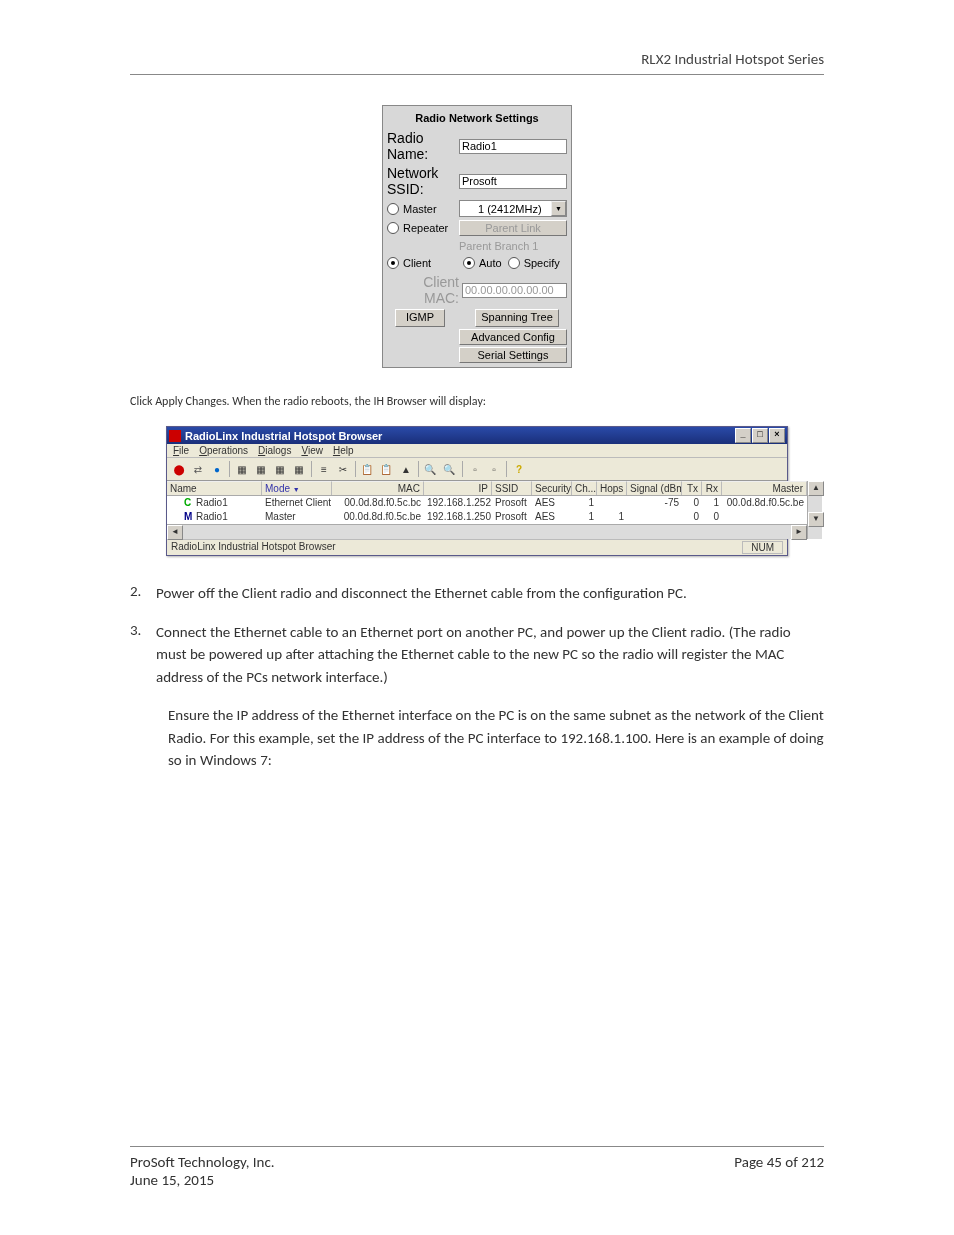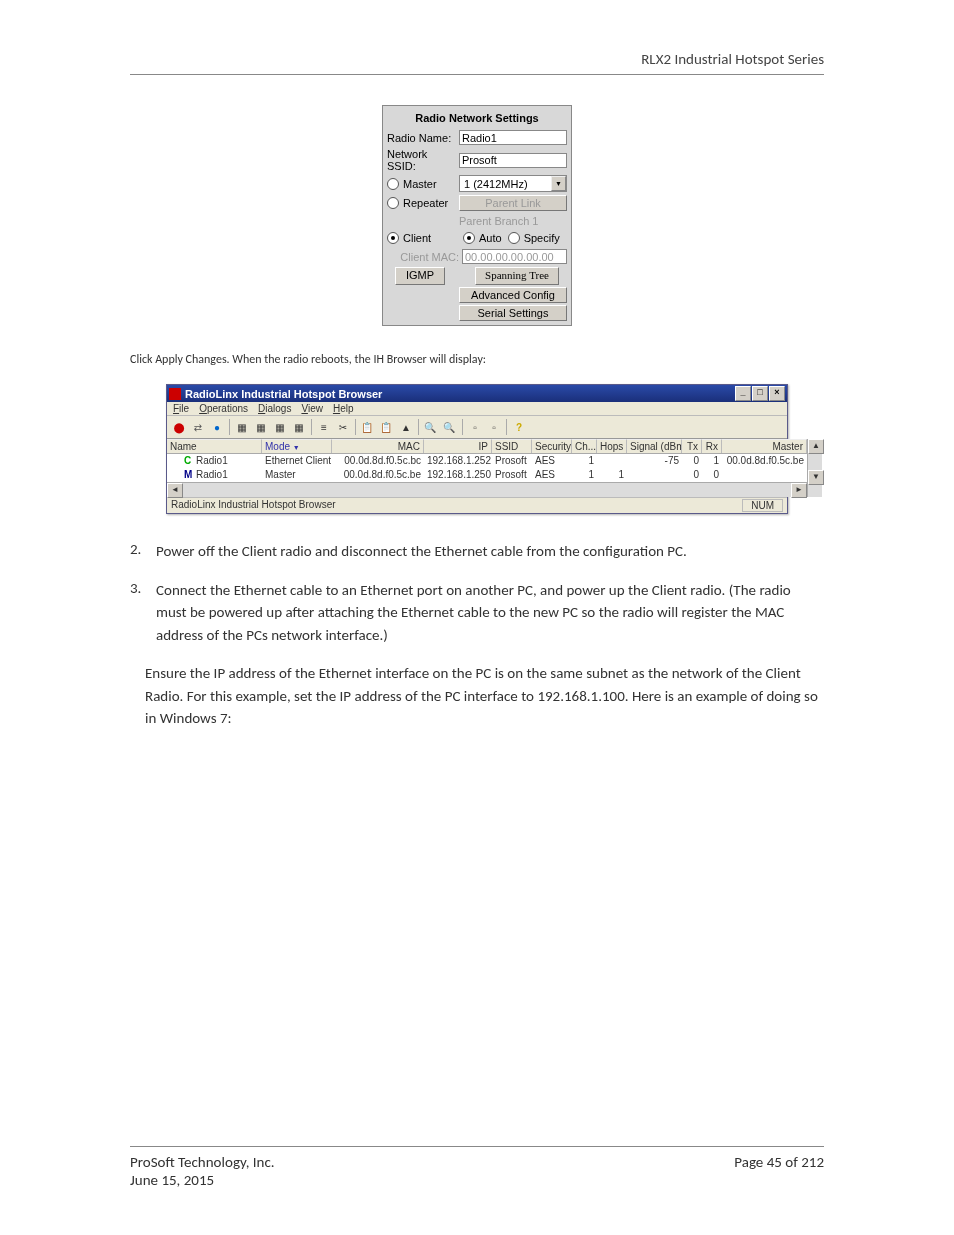--- a/index.html
+++ b/index.html
@@ -42,37 +42,37 @@
     margin: 2px 0 6px 0;
     font-size: 11px;
   }
   .settings-row {
     display: flex;
     align-items: center;
     margin-bottom: 3px;
   }
   .settings-label {
     width: 72px;
-    font-size: 11px;
+    font-size: 14px;
   }
   .settings-input {
     background: #fff;
     border: 1px solid #888;
     height: 13px;
     padding: 0 2px;
     font-size: 11px;
     flex: 1;
     display: flex;
     align-items: center;
   }
   .settings-select {
     background: #fff;
     border: 1px solid #888;
     height: 15px;
-    padding: 0 0 0 4px;
+    padding: 0 0 0 18px;
     font-size: 11px;
     flex: 1;
     display: flex;
     align-items: center;
     justify-content: space-between;
   }
   .select-btn {
     width: 13px;
     height: 13px;
     background: #d4d0c8;
@@ -138,21 +138,21 @@
   }
   .list-item .num {
     width: 26px;
     flex-shrink: 0;
   }
   .list-item .txt {
     flex: 1;
     line-height: 1.5;
   }
   .indented-para {
-    margin-left: 15px;
+    margin-left: 38px;
     font-size: 15px;
     line-height: 1.5;
     margin-bottom: 14px;
   }
   
   .browser-window {
     width: 620px;
     margin: 0 auto 26px auto;
     border: 1px solid #5a5a8a;
     font-family: Liberation Sans, sans-serif;
@@ -367,21 +367,21 @@
       </div>
     </div>
 
     <div class="settings-row">
       <div class="settings-label" style="text-align:right;padding-right:3px;color:#999;">Client MAC:</div>
       <div class="settings-input" style="color:#999;">00.00.00.00.00.00</div>
     </div>
 
     <div class="btn-row-full" style="gap:4px;">
       <div class="panel-btn small">IGMP</div>
-      <div class="panel-btn" style="margin-left:26px;font-family:Liberation Serif, serif;">Spanning Tree</div>
+      <div class="panel-btn" style="margin-left:26px;">Spanning Tree</div>
     </div>
     <div class="btn-row">
         <div class="panel-btn">Advanced Config</div>
       </div>
     <div class="btn-row">
         <div class="panel-btn">Serial Settings</div>
       </div>
   </div>
 
   <p class="instruction-line">Click Apply Changes. When the radio reboots, the IH Browser will display:</p>

